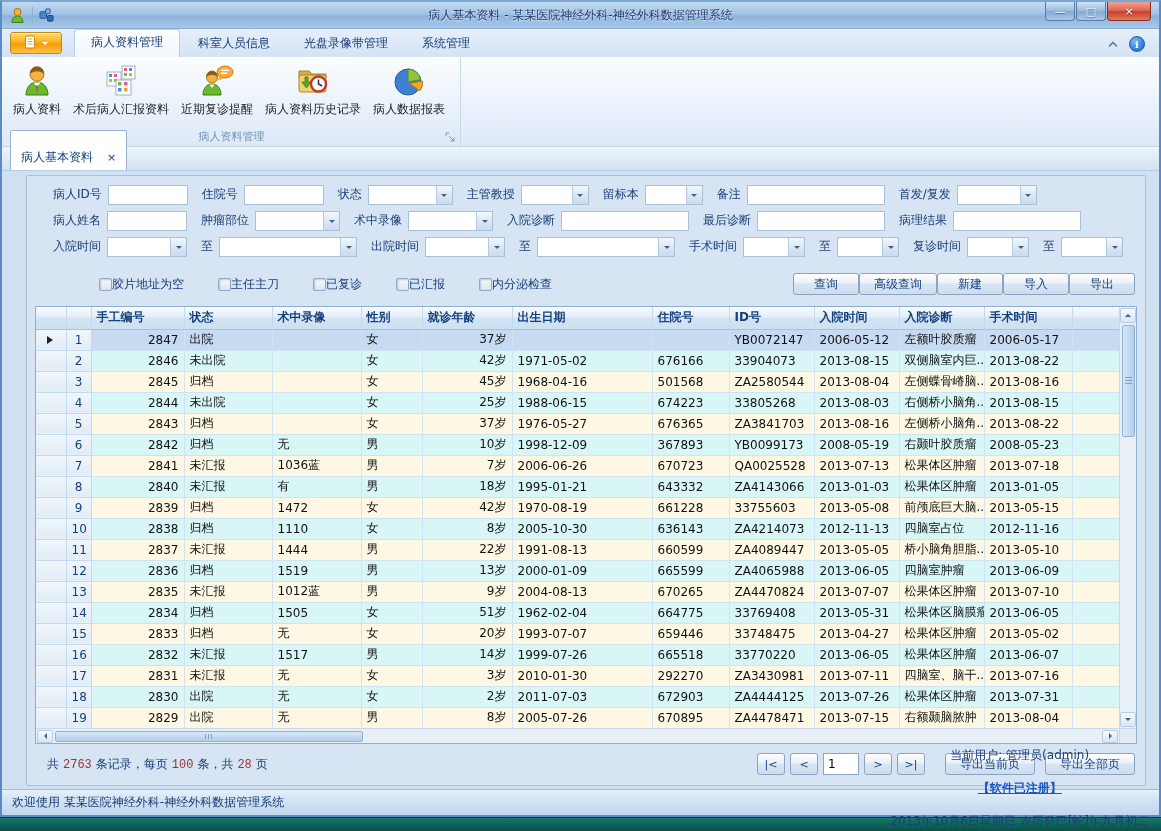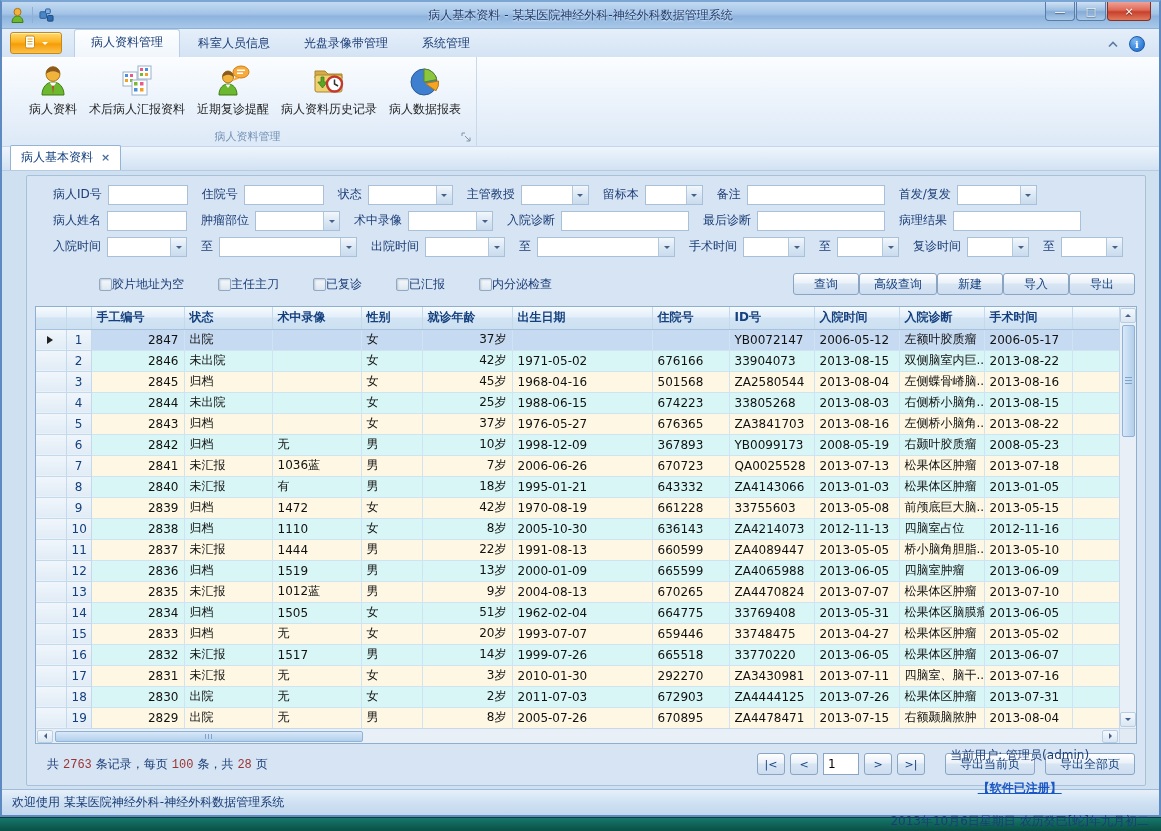--- a/index.html
+++ b/index.html
@@ -39,33 +39,33 @@
 .rtab.active { background:linear-gradient(#fdfeff,#f0f6fc); border:1px solid #b9cfe8; border-bottom:none;
   border-radius:3px 3px 0 0; padding-bottom:6px; }
 .tabrow-right { margin-left:auto; display:flex; align-items:center; gap:10px; padding:0 8px 5px 0; }
 .chev svg { display:block; }
 .info { width:16px; height:16px; border-radius:50%; background:radial-gradient(circle at 35% 30%, #7db8f2, #2e7bd6 70%);
   color:#fff; font-size:10px; font-weight:bold; display:flex; align-items:center; justify-content:center;
   border:1px solid #1d5ca8; font-family:"DejaVu Serif","Liberation Serif",serif; }
 
 
 .ribbon { height:90px; flex:0 0 90px; background:linear-gradient(#fbfdff,#eaf2fb 55%,#dde9f7);
-  border-bottom:1px solid #c5d6ea; padding-left:17px; }
+  border-bottom:1px solid #c5d6ea; padding-left:1px; }
 .ribbon-group { width:458px; height:100%; border-right:1px solid #c9d9ec; display:flex; flex-direction:column; }
 .ribbon-buttons { flex:1; display:flex; align-items:flex-start; padding:4px 2px 0 4px; }
 .rbtn { display:flex; flex-direction:column; align-items:center; gap:3px; padding:3px 6px 2px; border-radius:3px; cursor:default; }
 .rbtn .ricon svg { width:34px; height:34px; display:block; }
 .rbtn .lbl { font-size:12px; color:#1f1f1f; white-space:nowrap; }
 .group-footer { height:17px; position:relative; text-align:center; color:#7291b5; font-size:11px; line-height:15px; }
 .launcher { position:absolute; right:5px; bottom:4px; }
 .launcher svg { display:block; }
 
 
 .doctabs { height:24px; flex:0 0 24px; background:linear-gradient(#eef5fc,#d2e2f3); display:flex; align-items:flex-end; padding-left:8px; border-bottom:1px solid #b6cce4; }
-.doctab { display:inline-flex; align-items:center; gap:8px; padding:3px 10px 4px; background:#fff;
+.doctab { display:inline-flex; align-items:center; gap:14px; padding:18px 10px 4px; background:#fff;
   border:1px solid #95b3d2; border-bottom:none; border-radius:2px 2px 0 0; color:#14407e; }
 .doctab-close { color:#4a6f9e; font-weight:bold; font-size:11px; line-height:1; cursor:default; }
 
 
 .content { flex:1; padding:4px 24px 3px; background:#cfe0f0; display:flex; }
 .groove { flex:1; border:1px solid #a8c0da; border-radius:2px; background:#d6e4f3; padding:8px 8px 4px; display:flex; flex-direction:column; }
 
 
 .frow { display:flex; align-items:center; height:21px; margin-bottom:5px; padding-left:18px; }
 .flabel { color:#1b3d77; margin-right:6px; white-space:nowrap; }

